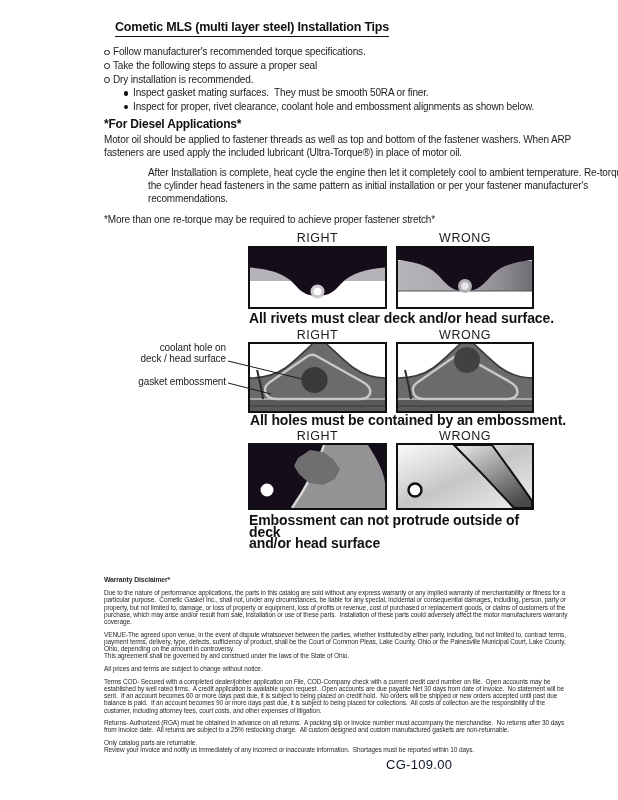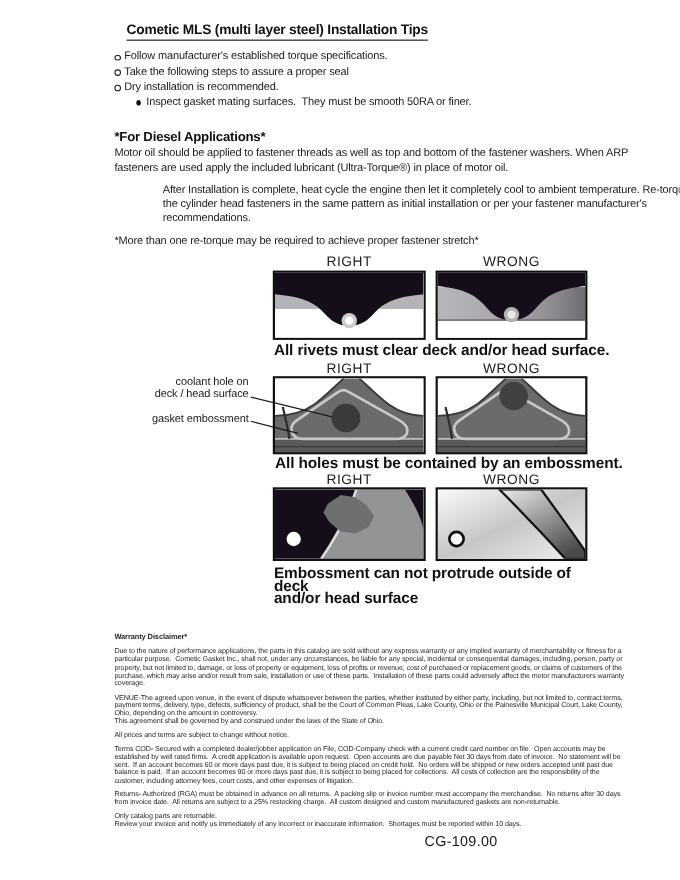--- a/index.html
+++ b/index.html
@@ -61,24 +61,25 @@
     font-size:13px; letter-spacing:0.3px; color:#0f172a; }
 </style>
 </head>
 <body>
 
 <div class="page">
 
   <div class="title">Cometic MLS (multi layer steel) Installation Tips</div>
 
   <div class="bullets">
-    <div class="bullet pre">Follow manufacturer's established torque specifications.</div>
+    <div class="bullet pre">Follow manufacturer's recommended torque specifications.</div>
     <div class="bullet pre">Take the following steps to assure a proper seal</div>
     <div class="bullet pre">Dry installation is recommended.</div>
     <div class="subbullet pre">Inspect gasket mating surfaces.  They must be smooth 50RA or finer.</div>
+    <div class="subbullet pre">Inspect for proper, rivet clearance, coolant hole and embossment alignments as shown below.</div>
   </div>
 
   <div class="diesel-heading">*For Diesel Applications*</div>
   <div class="body-p p1 pre">Motor oil should be applied to fastener threads as well as top and bottom of the fastener washers. When ARP fasteners are used apply the included lubricant (Ultra-Torque®) in place of motor oil.</div>
   <div class="body-p p2 pre">After Installation is complete, heat cycle the engine then let it completely cool to ambient temperature. Re-torque the cylinder head fasteners in the same pattern as initial installation or per your fastener manufacturer's recommendations.</div>
   <div class="body-p note pre">*More than one re-torque may be required to achieve proper fastener stretch*</div>
 
   <div class="figures">
 
     <div class="row1">

